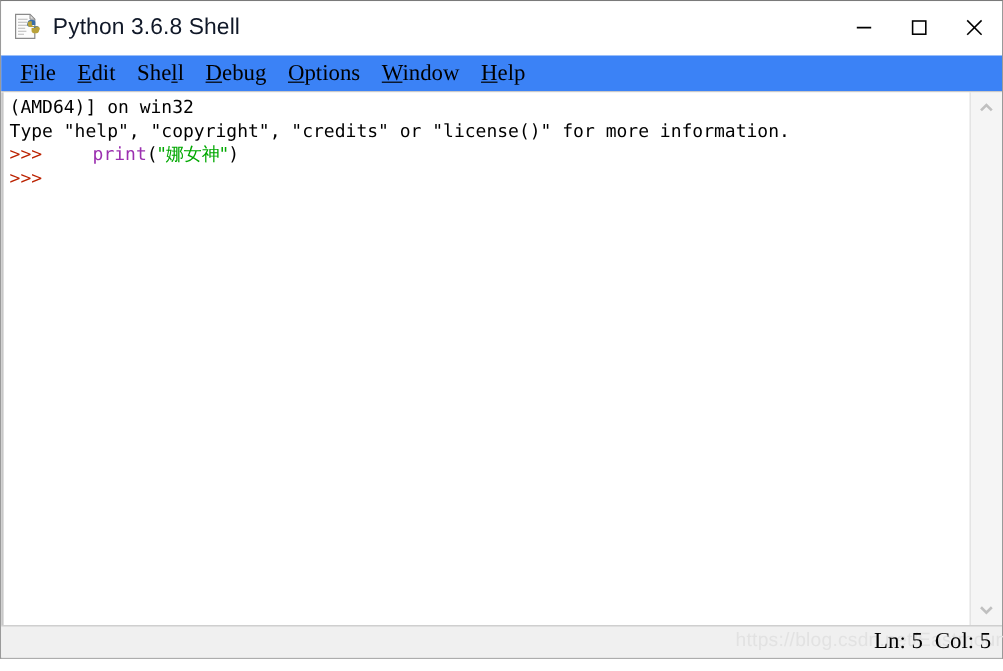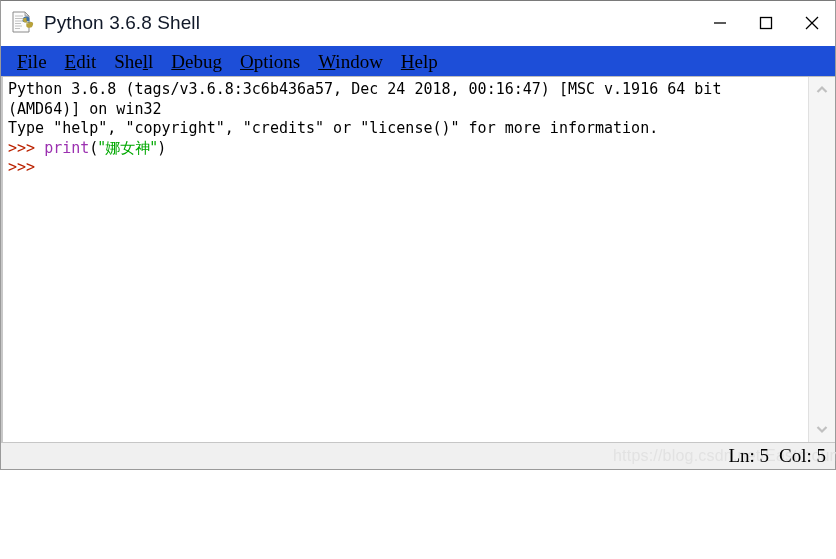--- a/index.html
+++ b/index.html
@@ -10,21 +10,21 @@
   body {
     width: 836px;
     height: 559px;
     overflow: hidden;
     font-family: "Liberation Sans", sans-serif;
   }
 
   #window {
     position: relative;
     width: 836px;
-    height: 470px;
+    height: 549px;
     background: #ffffff;
     box-sizing: border-box;
     border: 1px solid #9a9a9a;
     border-top: 1px solid #7a7a7a;
     display: flex;
     flex-direction: column;
   }
 
   
   #titlebar {
@@ -67,21 +67,21 @@
     justify-content: center;
     background: transparent;
     border: none;
     cursor: default;
   }
 
   
   #menubar {
     height: 30px;
     flex: 0 0 30px;
-    background: #1d4ed8;
+    background: #3b82f6;
     display: flex;
     align-items: center;
     padding-left: 7px;
     box-sizing: border-box;
   }
   .menu-item {
     font-family: "Liberation Serif", serif;
     font-size: 19px;
     color: #000000;
     padding: 0 9px;
@@ -114,21 +114,21 @@
   }
   .code-line {
     font-family: "DejaVu Sans Mono", "Liberation Mono", monospace;
     font-size: 15px;
     line-height: 19.5px;
     color: #000000;
     white-space: pre;
     letter-spacing: 0px;
   }
   .tok-prompt  { color: #bb2200; }
-  .tok-keyword { color: #9b30b0; }
+  .tok-keyword { color: #9b30b0; margin-left: 33px; }
   .tok-string  { color: #00a800; }
   .tok-output  { color: #1111cc; }
   .cjk {
     font-family: "DejaVu Sans", sans-serif;
     font-size: 15px;
   }
 
   
   #vscroll {
     flex: 0 0 26px;
@@ -248,21 +248,20 @@
     <div class="menu-item">She<u>l</u>l</div>
     <div class="menu-item"><u>D</u>ebug</div>
     <div class="menu-item"><u>O</u>ptions</div>
     <div class="menu-item"><u>W</u>indow</div>
     <div class="menu-item"><u>H</u>elp</div>
   </div>
 
   <div id="console-wrap">
 
     <div id="console">
-      <div class="code-line">Python 3.6.8 (tags/v3.6.8:3c6b436a57, Dec 24 2018, 00:16:47) [MSC v.1916 64 bit</div>
       <div class="code-line">(AMD64)] on win32</div>
       <div class="code-line">Type "help", "copyright", "credits" or "license()" for more information.</div>
 
       <div class="code-line"><span class="tok-prompt">&gt;&gt;&gt;</span><span> </span><span class="tok-keyword">print</span><span>(</span><span class="tok-string cjk">"娜女神"</span><span>)</span></div>
 
 
       <div class="code-line"><span class="tok-prompt">&gt;&gt;&gt;</span></div>
     </div>
 
     <div id="vscroll">

